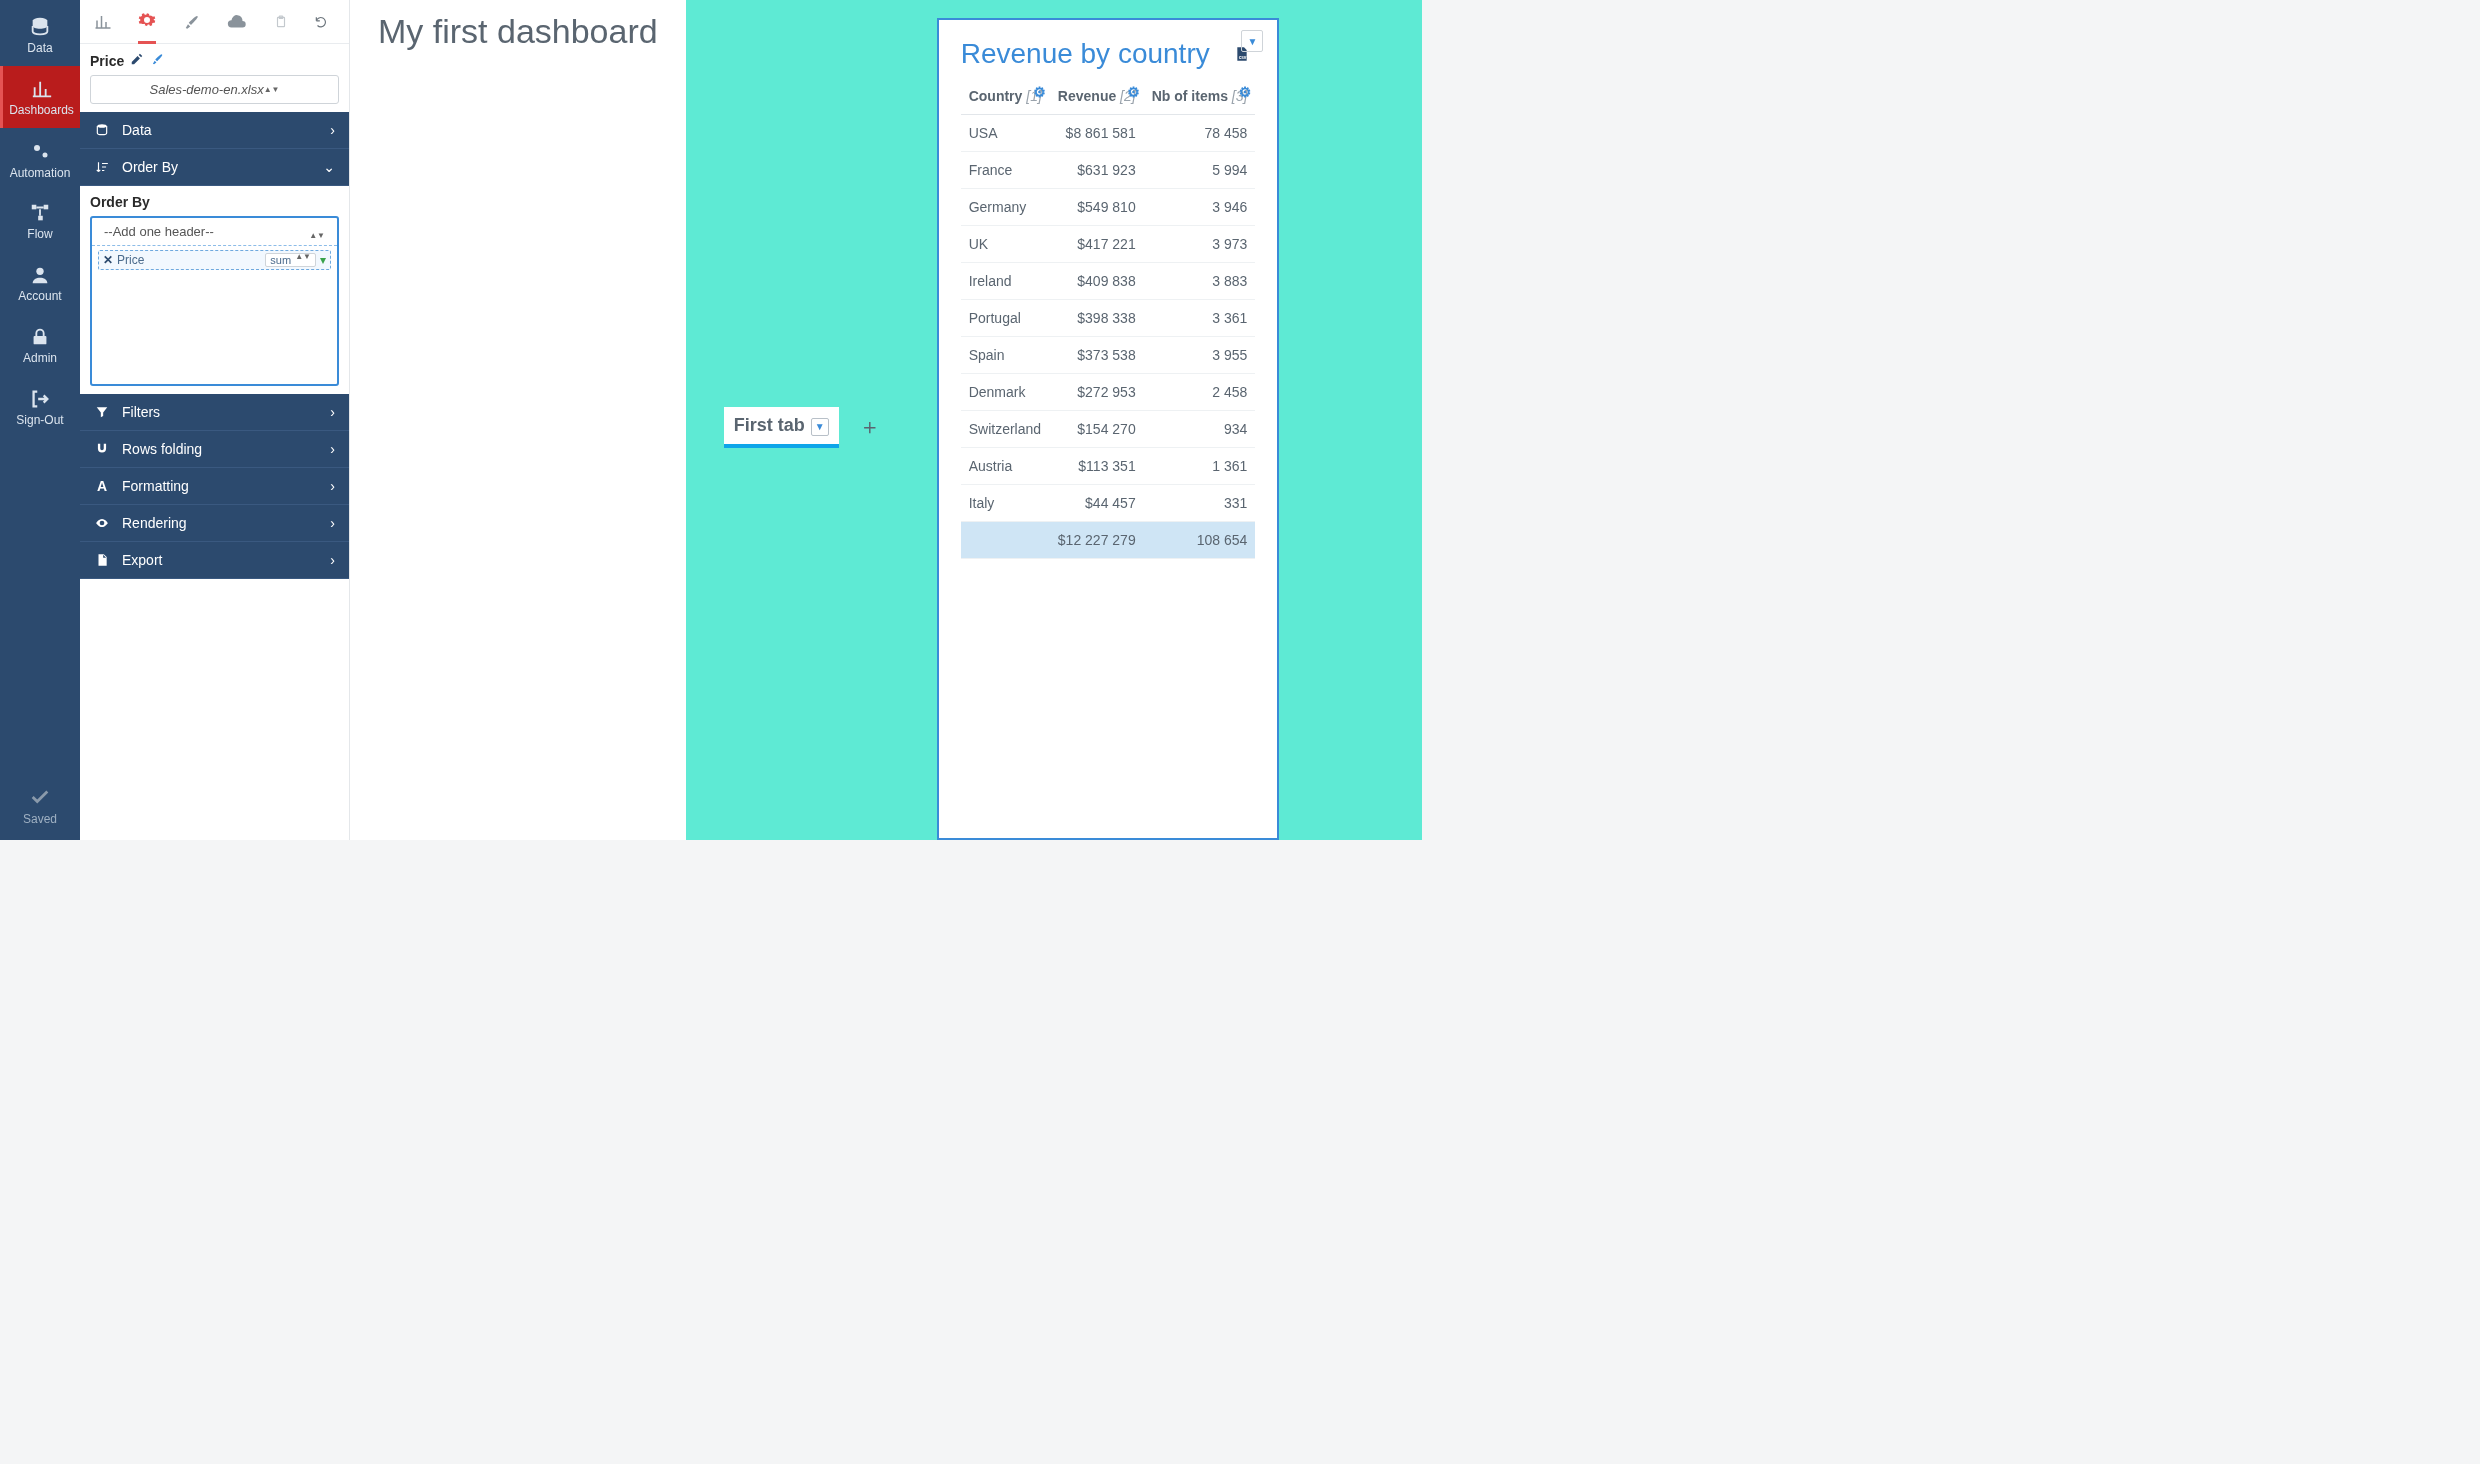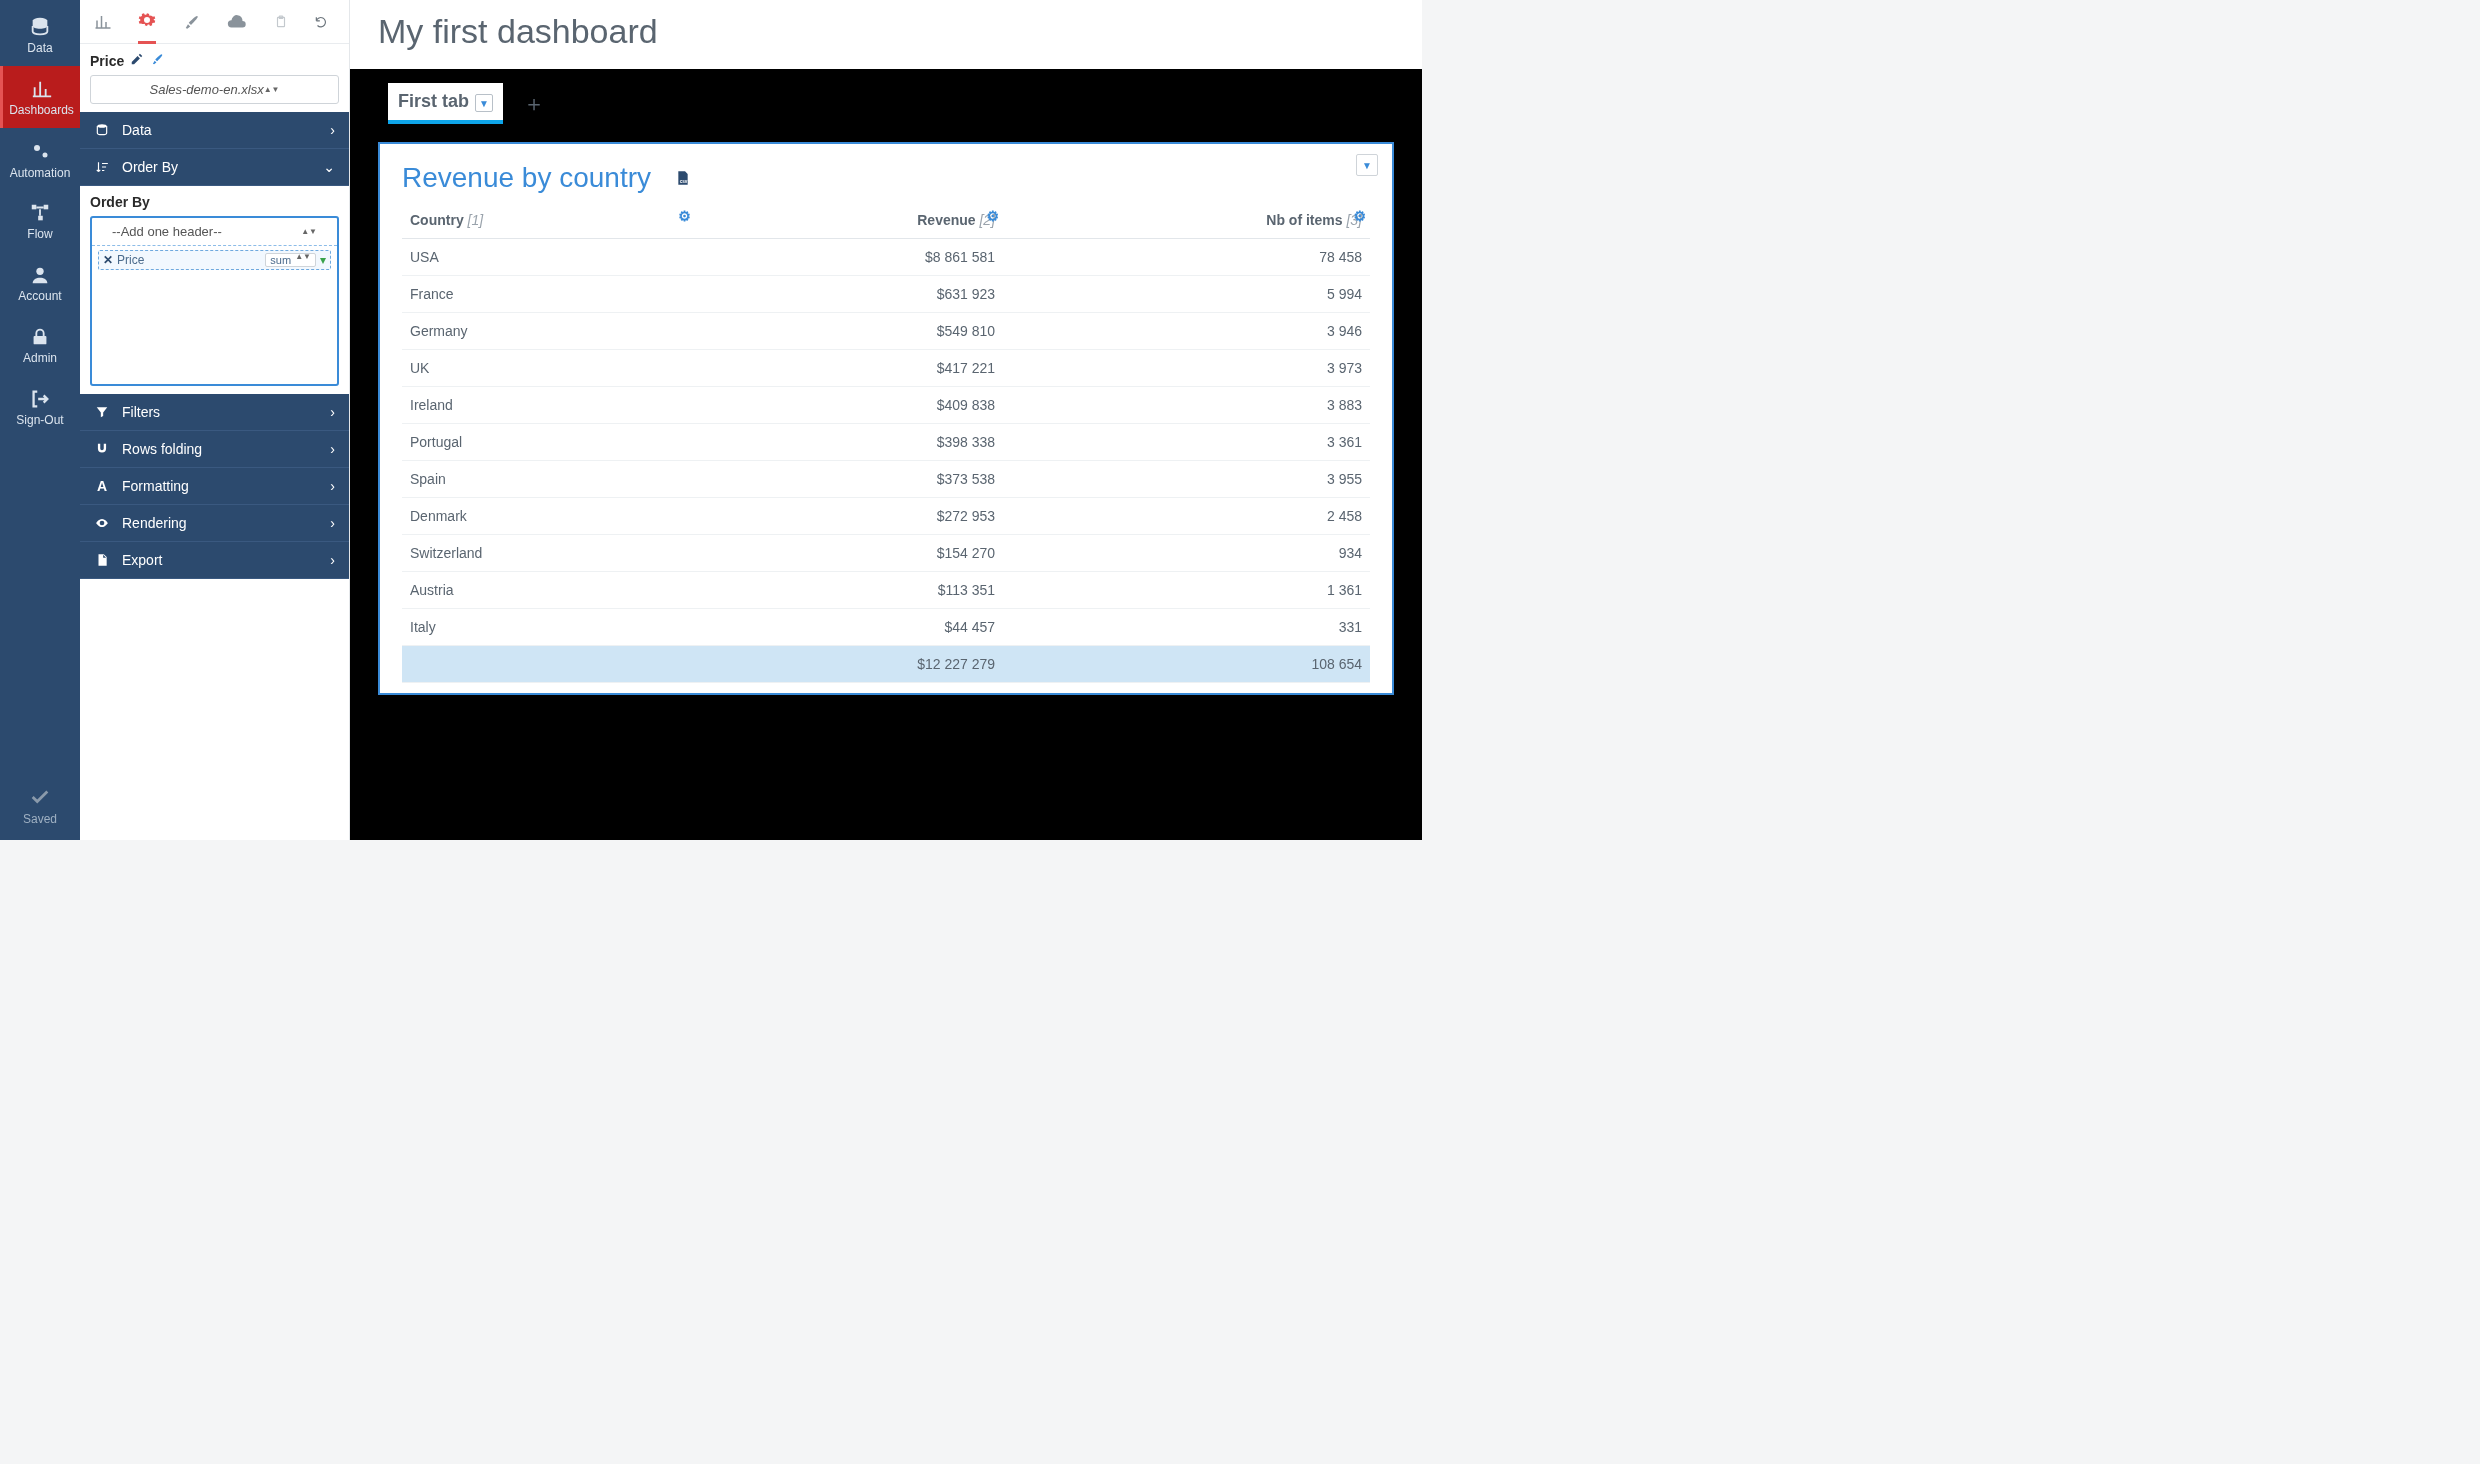--- a/index.html
+++ b/index.html
@@ -128,22 +128,22 @@
 }
 .orderby-body .lbl { font-weight: bold; margin-bottom: 6px; color: #2a2a2a; }
 .orderby-select-wrap {
   border: 2px solid #3a8bd8;
   border-radius: 3px;
   background: #fff;
 }
 .orderby-select {
   display: flex;
   justify-content: space-between;
-  align-items: center;
-  padding: 6px 20px;
+  align-items: flex-end;
+  padding: 6px 12px;
   font-size: 13px;
   color: #555;
   border-bottom: 1px dashed #8cbce8;
   cursor: pointer;
 }
 .orderby-chip-row {
   padding: 4px 6px;
 }
 .orderby-chip {
   display: flex;
@@ -178,22 +178,22 @@
   margin-left: 4px;
 }
 .orderby-drop {
   height: 110px;
 }
 
 
 .main {
   flex: 1;
   display: flex;
-  flex-direction: column;
-  background: #000000;
+  flex-direction: row;
+  background: #5eead4;
 }
 .main-title {
   font-size: 34px;
   font-weight: 300;
   color: #5a6570;
   padding: 12px 28px 18px 28px;
   background: #fff;
 }
 .tabs-row {
   display: flex;

